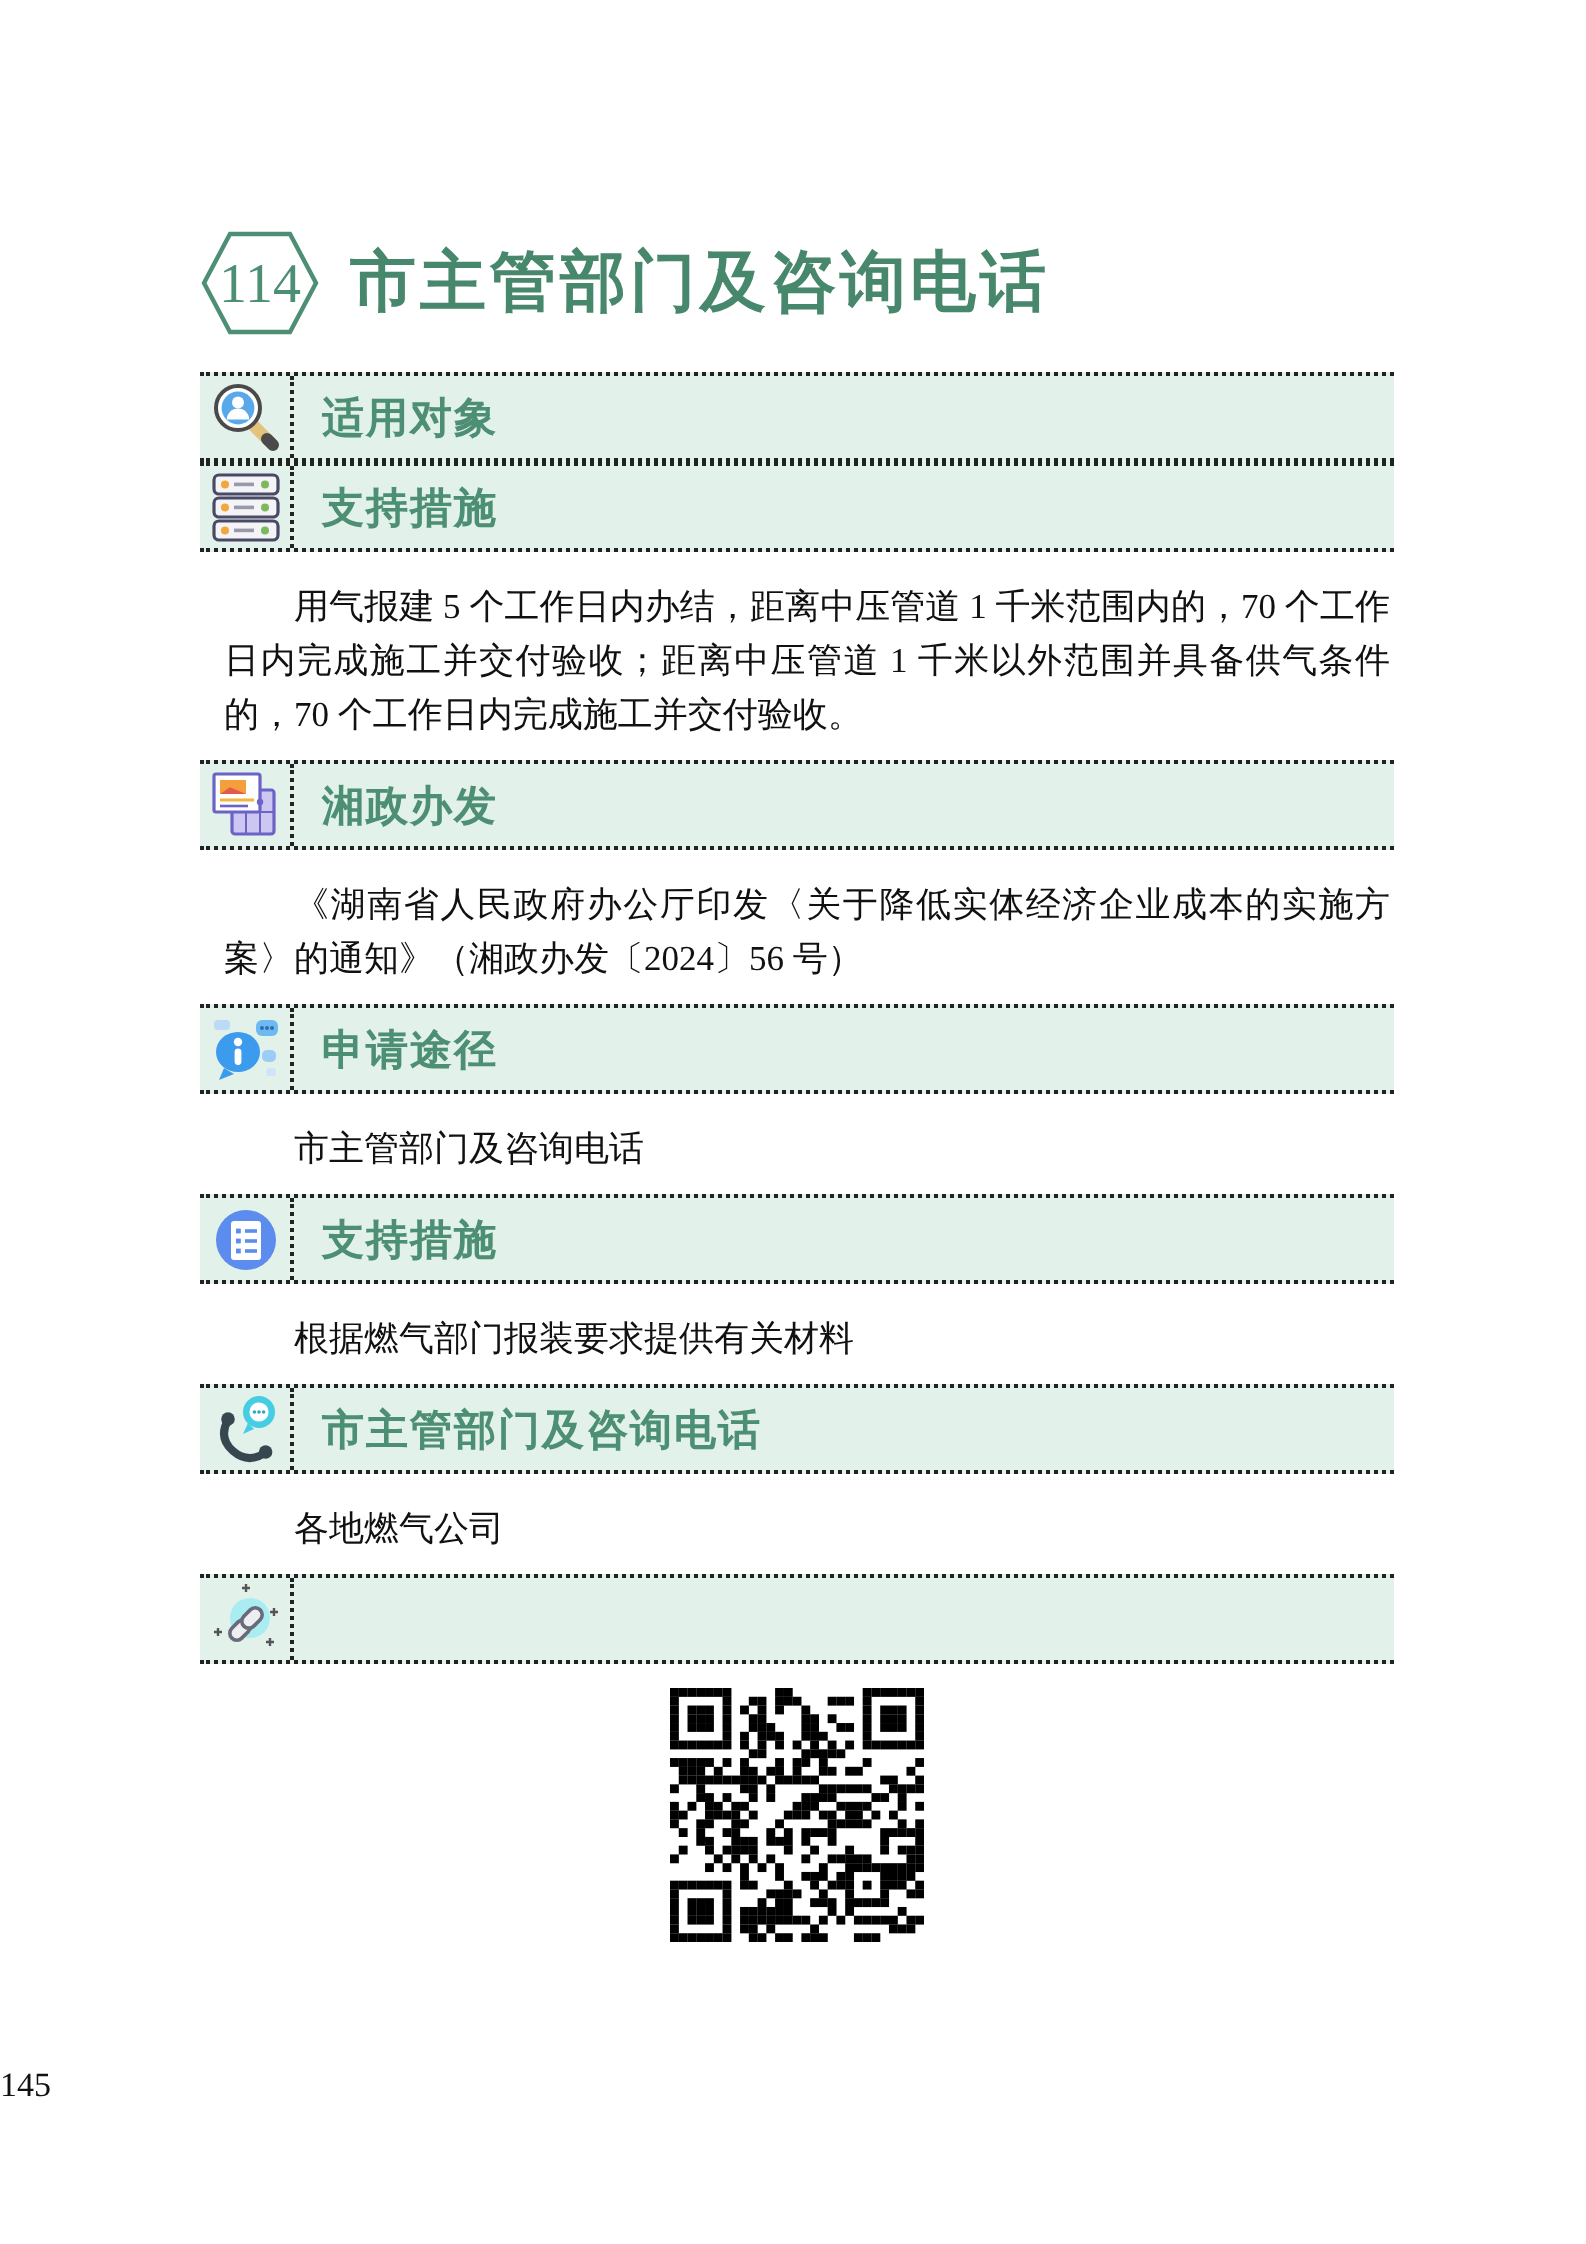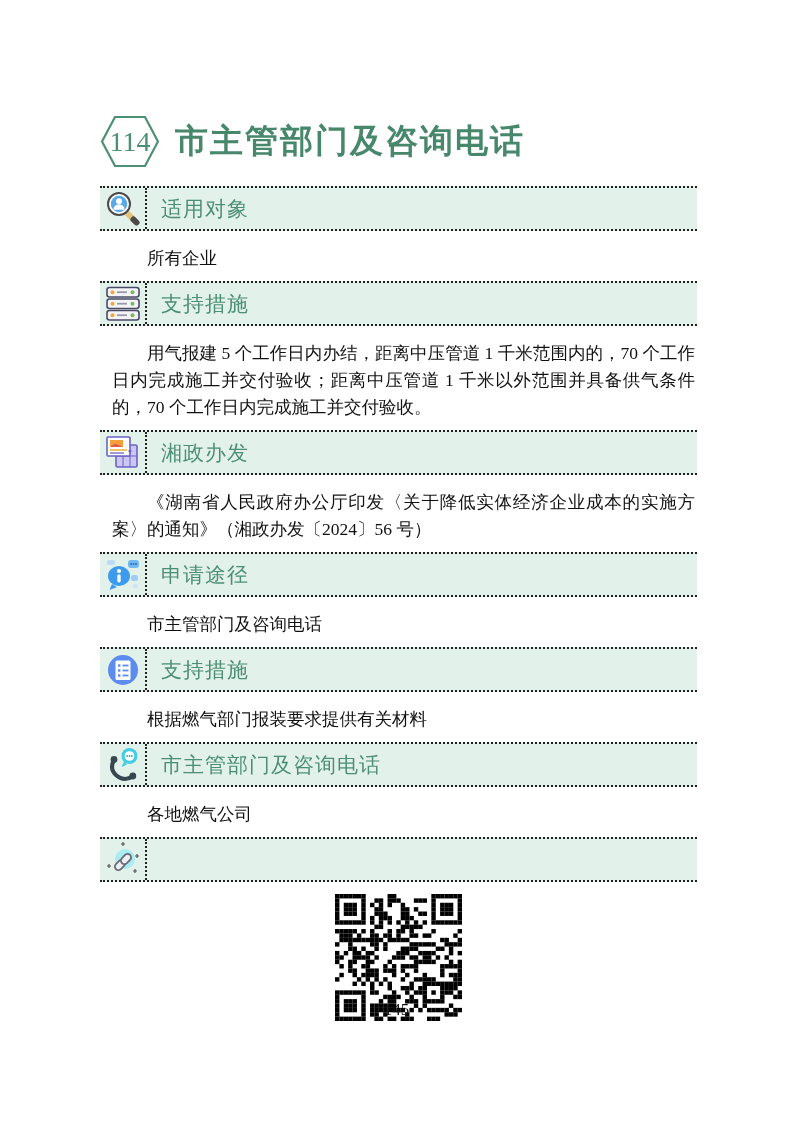--- a/index.html
+++ b/index.html
@@ -42,38 +42,37 @@
     flex:0 0 47px;
     display:flex;align-items:center;justify-content:center;
     border-right:2px dotted var(--border-dot);
     overflow:visible;
   }
   .icon-cell svg{display:block;}
   .bar-heading{
     display:flex;align-items:center;
     padding-left:14px;
     color:var(--accent-green);
-    font-size:21px;font-weight:normal;
+    font-size:21px;font-weight:bold;
     letter-spacing:1px;
   }
   .body-text{
     margin:14px 2px 9px 12px;
     text-indent:2em;
     font-size:17.5px;
     line-height:27px;
     text-align:justify;
     color:var(--body-text);
   }
   .qr-wrap{
     width:127px;height:127px;
     margin:12px auto 0 auto;
   }
   .page-number{
-    position:absolute;left:0;top:1000px;width:100%;
-    text-align:center;
+    position:absolute;left:0;top:1033px;width:100%;
     font-size:17px;color:#111;
   }
 </style>
 </head>
 <body>
 
 <div class="page">
   <div class="content">
 
     <div class="title-row">
@@ -90,21 +89,20 @@
           <line x1="24" y1="24" x2="32" y2="32" stroke="#e3c27c" stroke-width="6" stroke-linecap="round"></line>
           <line x1="30.5" y1="30.5" x2="33.5" y2="33.5" stroke="#4a4a4a" stroke-width="6" stroke-linecap="round"></line>
           <circle cx="16" cy="15" r="11" fill="#ffffff" stroke="#4a4a4a" stroke-width="2"></circle>
           <circle cx="16" cy="15" r="8.2" fill="#58a8ea"></circle>
           <circle cx="16" cy="12.3" r="3" fill="#ffffff"></circle>
           <path d="M10.4 20.8 a5.6 5.6 0 0 1 11.2 0 z" fill="#ffffff"></path>
         </svg>
       </div>
       <div class="bar-heading">适用对象</div>
     </div>
-    <p class="body-text">所有企业</p>
 
     <div class="bar">
       <div class="icon-cell">
         <svg width="40" height="40" viewBox="0 0 40 40">
           <g>
             <rect x="4" y="3.5" width="32" height="9.5" rx="2.5" fill="#f4f4f8" stroke="#4a4a66" stroke-width="1.6"></rect>
             <circle cx="9.5" cy="8.2" r="2" fill="#f2a73b"></circle>
             <line x1="14" y1="8.2" x2="24" y2="8.2" stroke="#99a" stroke-width="1.8"></line>
             <circle cx="29.5" cy="8.2" r="2" fill="#7cb95c"></circle>
           </g>

